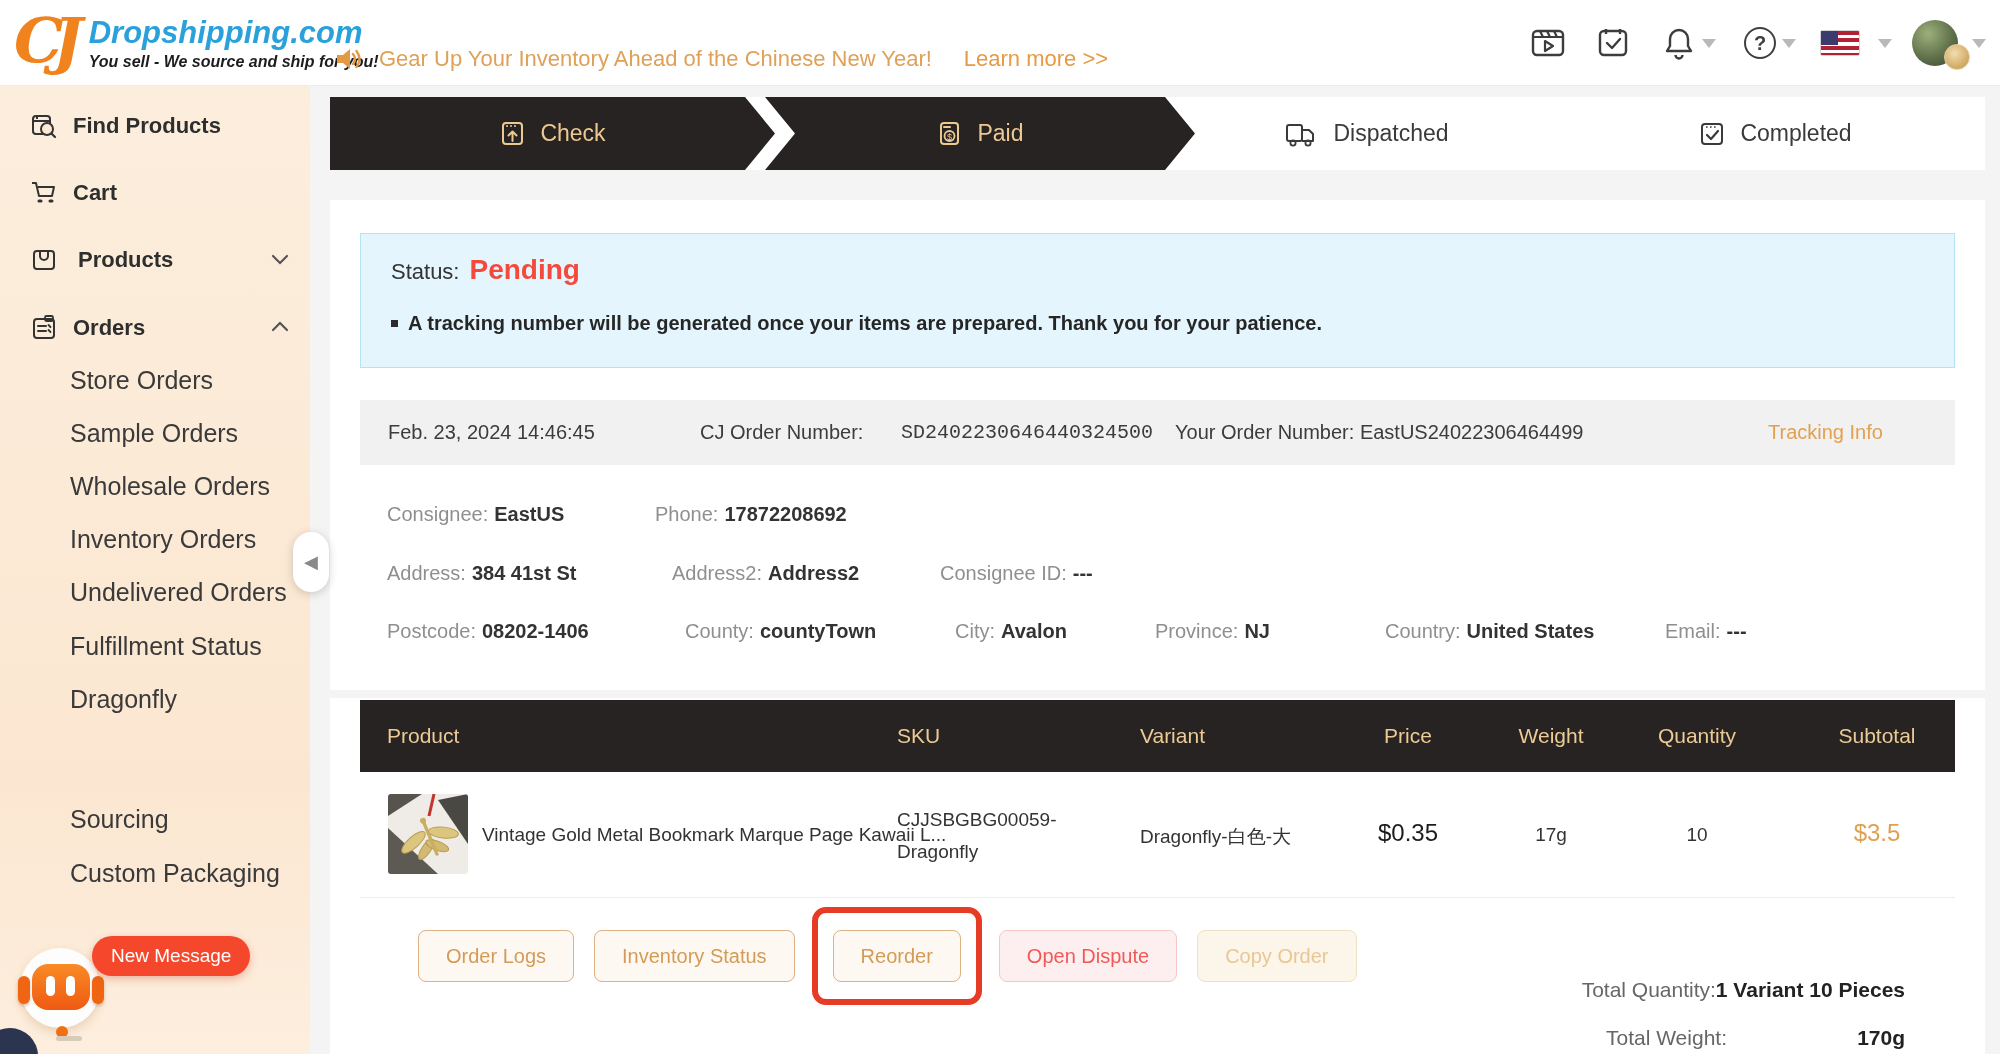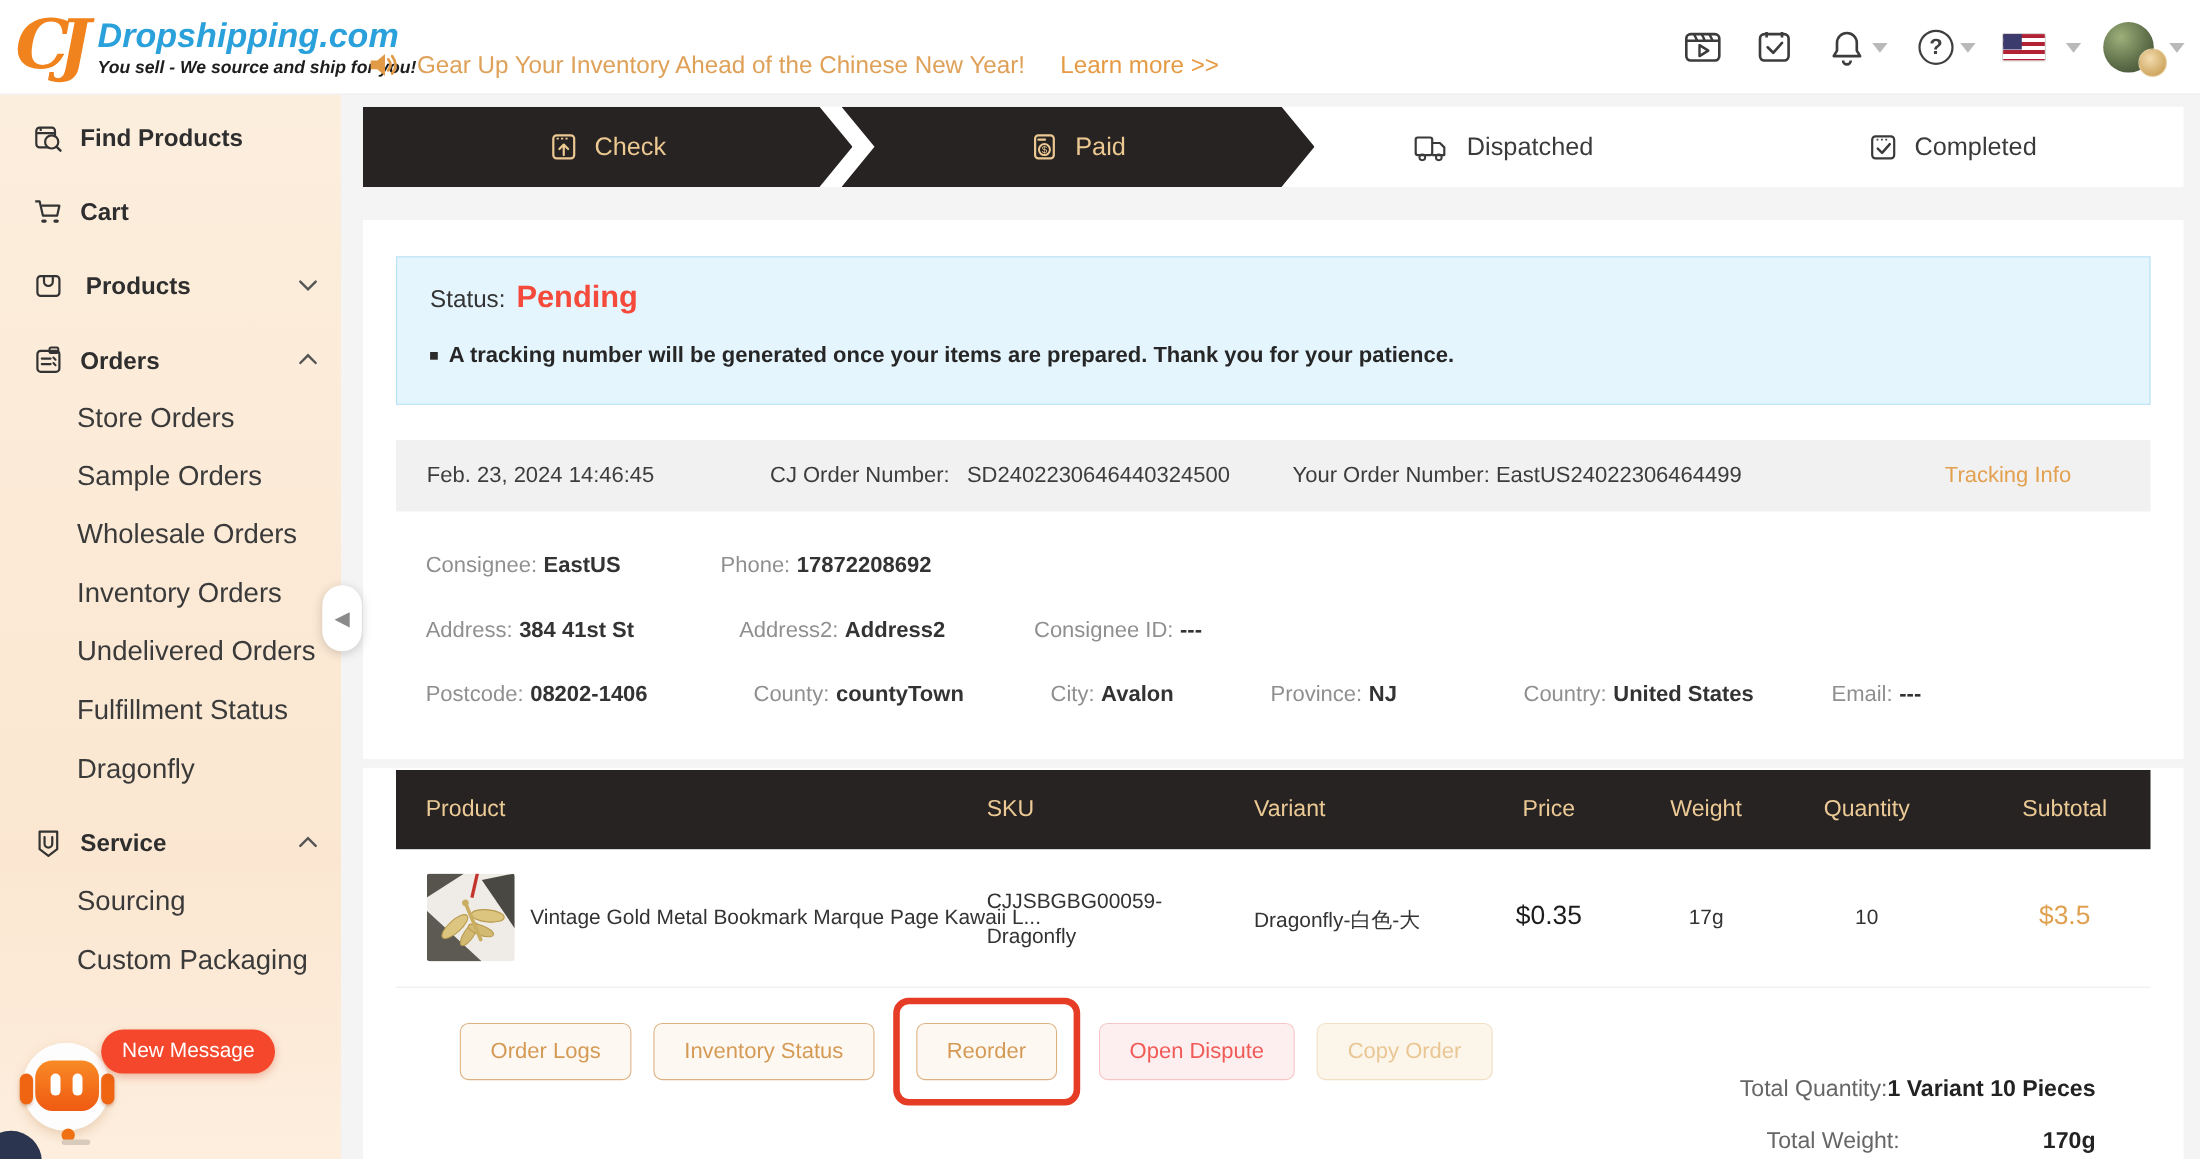--- a/index.html
+++ b/index.html
@@ -67,21 +67,21 @@
   .status-label { font-size:22px; color:#333; }
   .status-value { font-size:28px; font-weight:bold; color:#f5493b; }
   .status-note { position:absolute; left:30px; top:78px; display:flex; align-items:center; gap:10px; }
   .bullet-sq { width:7px; height:7px; background:#2b2b2b; display:inline-block; flex:0 0 7px; }
   .note-text { font-size:20px; font-weight:bold; color:#262626; }
 
   .order-bar { position:absolute; left:30px; top:200px; width:1595px; height:65px; background:#f1f1f2; font-size:20px; color:#3c3c3c; }
   .order-bar span { position:absolute; top:21px; white-space:nowrap; }
   .ob-date { left:28px; }
   .ob-cj-label { left:340px; }
-  .ob-cj-value { left:519px; }
+  .ob-cj-value { left:541px;font-family:Liberation Mono, monospace; }
   .ob-your { left:815px; }
   .ob-tracking { left:1408px; color:#e3a04f; cursor:pointer; }
 
   .cons-row { position:absolute; left:0; width:1655px; height:36px; }
   .cons-field { position:absolute; top:6px; white-space:nowrap; font-size:20px; }
   .cons-field .lab { color:#8f8f8f; }
   .cons-field .val { color:#333; font-weight:bold; margin-left:6px; }
 
   
   .table-header { position:absolute; left:30px; top:2px; width:1595px; height:72px; background:#272322; color:#ecca96; font-size:21px; }
@@ -245,30 +245,20 @@
     <div class="nav-sub" style="top:488px;">
         <span class="label">Undelivered Orders</span>
       </div>
     <div class="nav-sub" style="top:542px;">
         <span class="label">Fulfillment Status</span>
       </div>
     <div class="nav-sub" style="top:595px;">
         <span class="label">Dragonfly</span>
       </div>
 
-    <div class="nav-item" style="top:663px;">
-      <svg class="nicon" viewBox="0 0 28 28">
-          <path d="M6 3 h16 v16 l-8 6 -8 -6 z" fill="none" stroke="#333" stroke-width="2" stroke-linejoin="round"></path>
-          <path d="M10.5 8 v6 a3.5 3.5 0 0 0 7 0 V8" fill="none" stroke="#333" stroke-width="2" stroke-linecap="round"></path>
-        </svg>
-      <span class="label">Service</span>
-      <svg class="nav-chevron" width="20" height="14" viewBox="0 0 20 14">
-          <polyline points="3,10 10,3 17,10" fill="none" stroke="#555" stroke-width="2.2" stroke-linecap="round"></polyline>
-        </svg>
-    </div>
 
     <div class="nav-sub" style="top:715px;">
         <span class="label">Sourcing</span>
       </div>
     <div class="nav-sub" style="top:769px;">
         <span class="label">Custom Packaging</span>
       </div>
 
     <div class="mascot">
       <div class="mascot-head"></div>

